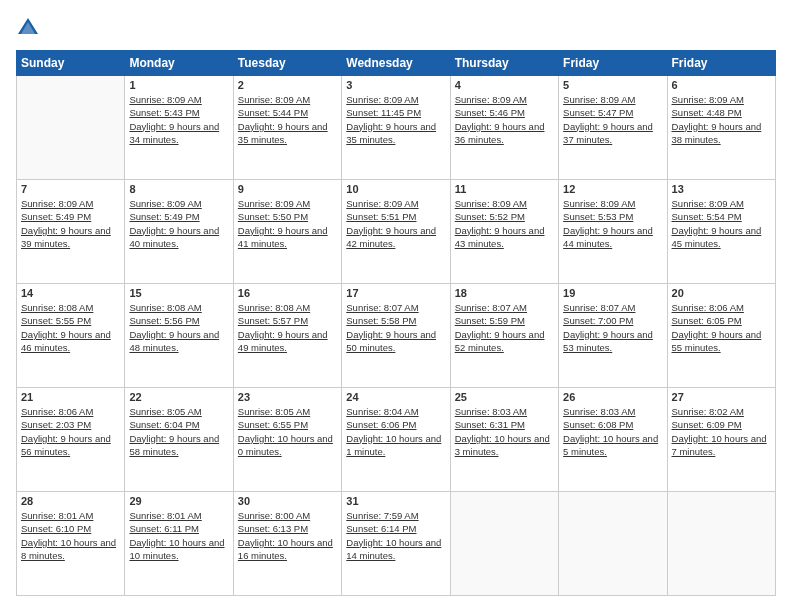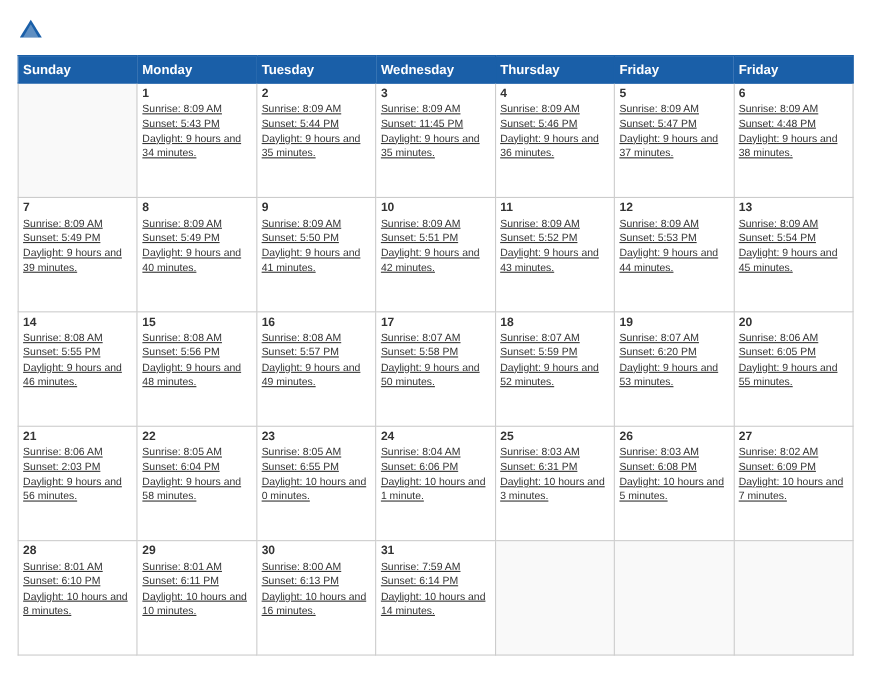--- a/index.html
+++ b/index.html
@@ -278,21 +278,21 @@
             <div class="day-info">
               <div>Sunrise: 8:07 AM</div>
               <div>Sunset: 5:59 PM</div>
               <div>Daylight: 9 hours and 52 minutes.</div>
             </div>
           </td>
           <td>
             <span class="day-num">19</span>
             <div class="day-info">
               <div>Sunrise: 8:07 AM</div>
-              <div>Sunset: 6:20 PM</div>
+              <div>Sunset: 7:00 PM</div>
               <div>Daylight: 9 hours and 53 minutes.</div>
             </div>
           </td>
           <td>
             <span class="day-num">20</span>
             <div class="day-info">
               <div>Sunrise: 8:06 AM</div>
               <div>Sunset: 6:05 PM</div>
               <div>Daylight: 9 hours and 55 minutes.</div>
             </div>

